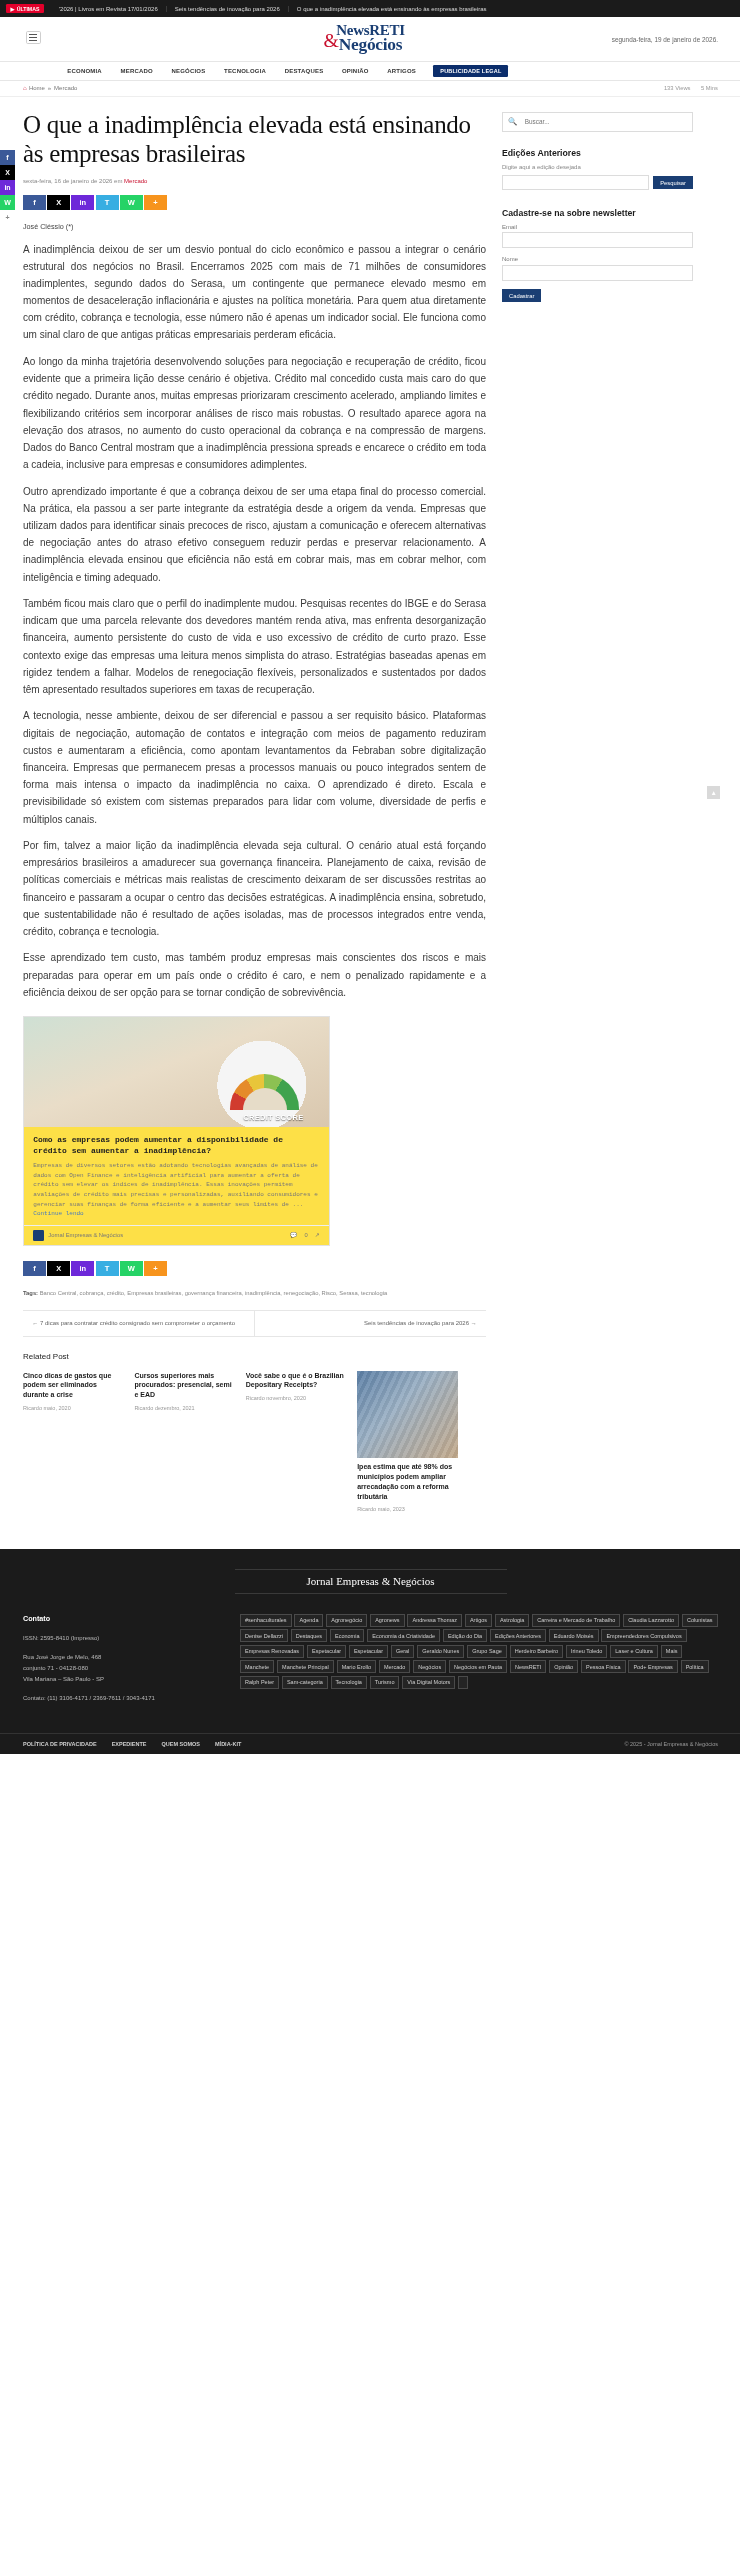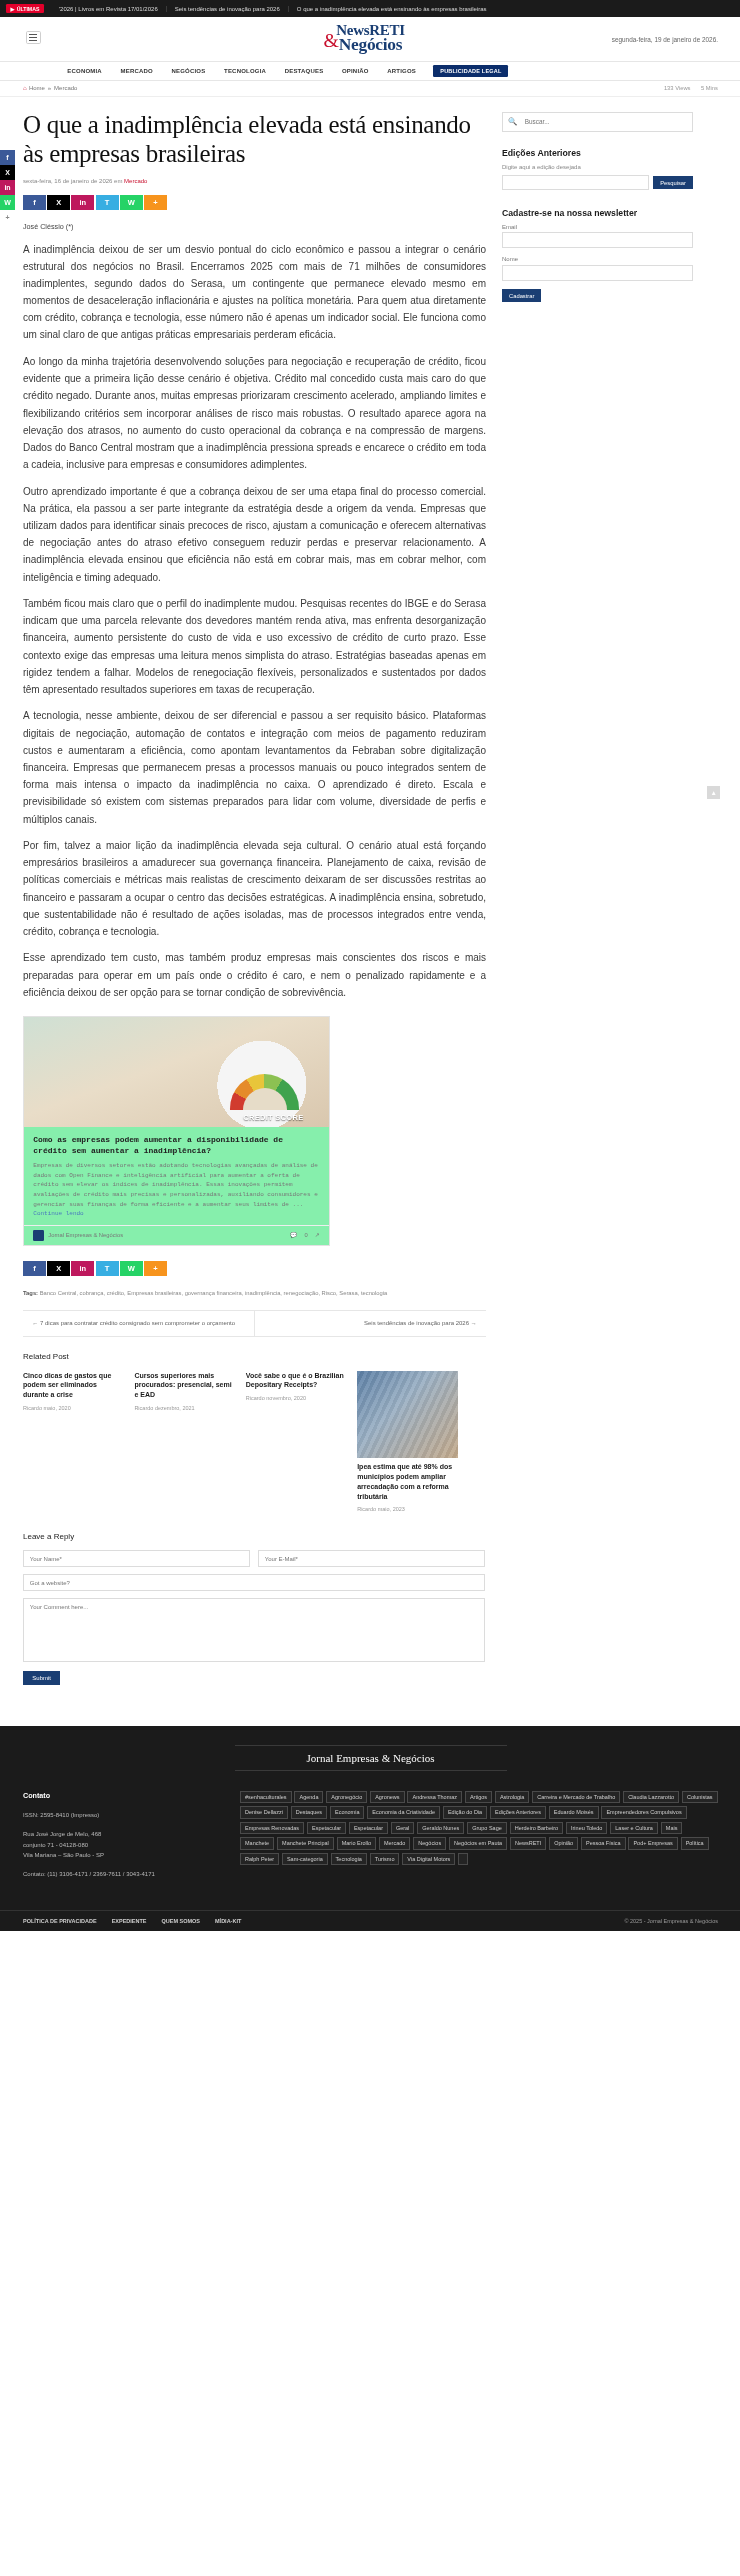--- a/index.html
+++ b/index.html
@@ -163,36 +163,36 @@
   .share-row {
     display:flex;
     gap:1.2px;
     margin:7px 0 12.7px 0;
   }
   .sbtn {
     width:23px; height:15px;
     display:flex; align-items:center; justify-content:center;
     color:#fff; font-size:7.5px; font-weight:bold;
   }
-  .s-fb{background:#3b5998;} .s-x{background:#000;} .s-in{background:#be185d;text-align:center;}
+  .s-fb{background:#3b5998;} .s-x{background:#000;} .s-in{background:#6d28d9;text-align:center;}
   .s-tg{background:#37aee2;} .s-wa{background:#25d366;} .s-more{background:#f7941d;}
   .byline { font-size:7.2px; color:#444; margin-bottom:9.3px; }
   .main p.body {
     font-size:10px;
     line-height:1.72;
     color:#3a3a3a;
     margin:0 0 9.3px 0;
     text-align:justify;
   }
   
   .embed {
     border:0.6px solid #e2e2e2;
     width:307px;
     margin:15px 0 5.8px 0;
-    background:#86efac;
+    background:#fde047;
   }
   .embed-img {
     height:110px;
     background:
       radial-gradient(circle at 78% 62%, #f5f5f5 0 18%, transparent 18%),
       linear-gradient(160deg,#cfe0d4 0%, #e9ddc8 45%, #d9c7ae 100%);
     position:relative;
     overflow:hidden;
   }
   .gauge {
@@ -504,48 +504,36 @@
         <div class="rel">
           <div class="rel-img"></div>
           <div class="rt">Ipea estima que até 98% dos municípios podem ampliar arrecadação com a reforma tributária</div>
           <div class="rm">
             <span>Ricardo</span>
             <span>maio, 2023</span>
           </div>
         </div>
       </div>
 
-      <div class="reply-box">
-        <h3 class="sec">Leave a Reply</h3>
-        <div class="in-row">
-          <input class="fld" placeholder="Your Name*" style="">
-          <input class="fld" placeholder="Your E-Mail*" style="">
-        </div>
-        <input class="fld site" placeholder="Got a website?" style="">
-        <textarea class="fld" placeholder="Your Comment here..." style=""></textarea>
-        <div>
-          <button class="submit">Submit</button>
-        </div>
-      </div>
     </div>
 
     <div class="side">
       <div class="search-box">
         <span>🔍</span>
         <input placeholder="Buscar..." style="">
       </div>
 
       <h4>Edições Anteriores</h4>
       <p class="hint">Digite aqui a edição desejada</p>
       <div class="side-row">
         <input style="">
         <button class="btn-blue">Pesquisar</button>
       </div>
 
-      <h4>Cadastre-se na nossa newsletter</h4>
+      <h4>Cadastre-se na sobre newsletter</h4>
       <p class="lbl">Email</p>
       <input class="fullfld" style="">
       <p class="lbl">Nome</p>
       <input class="fullfld" style="">
       <button class="btn-blue">Cadastrar</button>
     </div>
   </div>
 
   <div class="scroll-top" style="top:689px">▲</div>
 </div>

